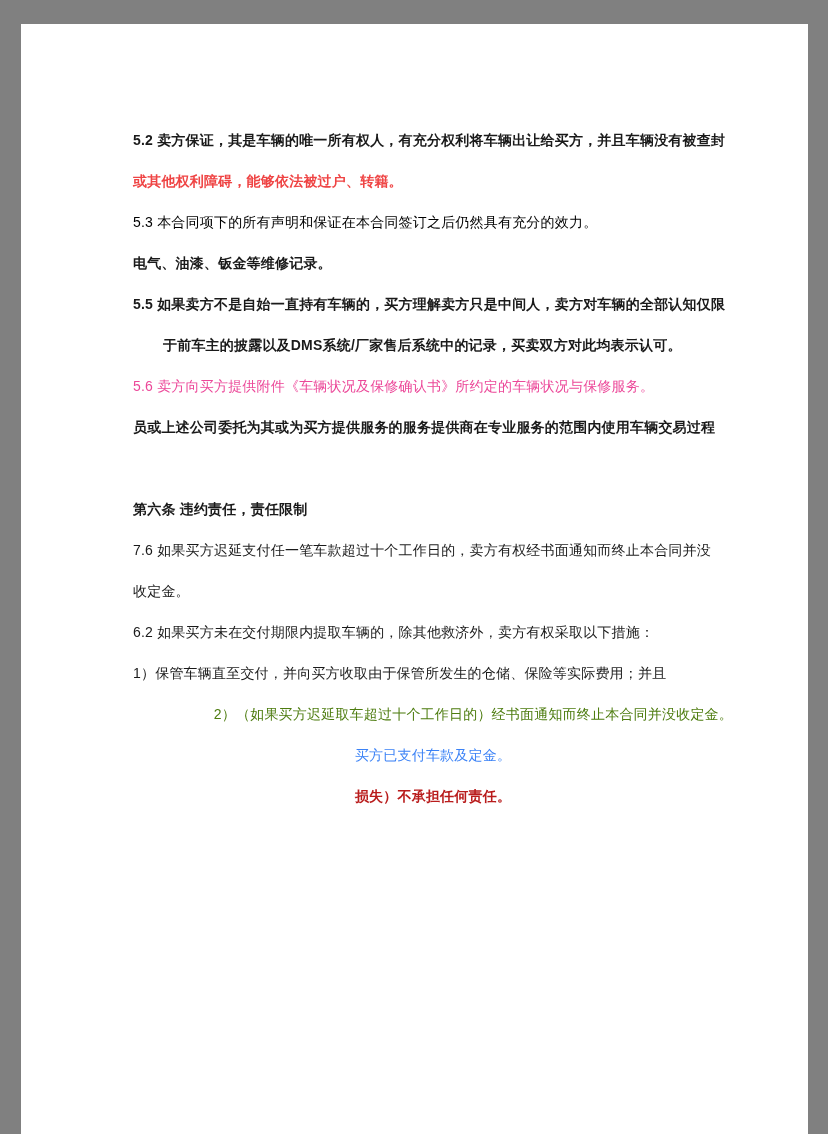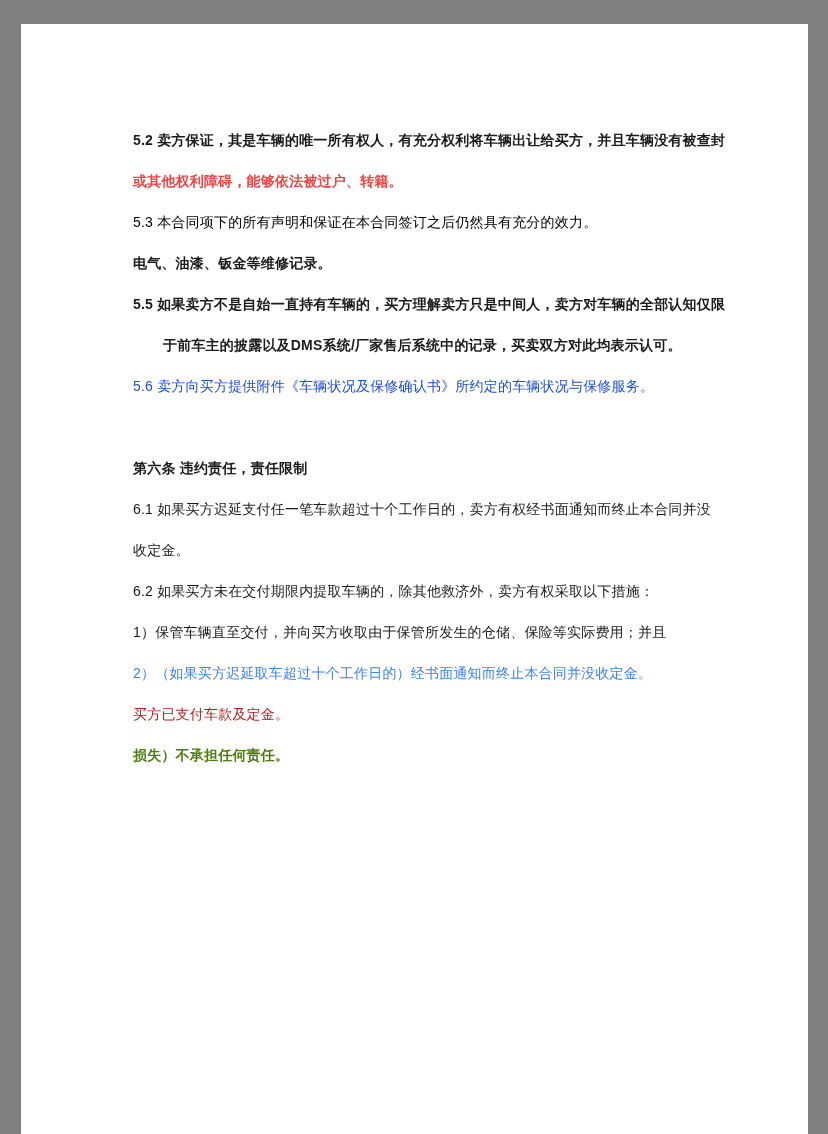--- a/index.html
+++ b/index.html
@@ -47,24 +47,25 @@
 <body style="background: rgb(128, 128, 128);">
 
 <div class="paper" style="background: rgb(255, 255, 255);">
   <div class="text-block">
       <div class="line" style="color: rgb(26, 26, 26);"><span class="seg-bold">5.2 卖方保证，其是车辆的唯一所有权人，有充分权利将车辆出让给买方，并且车辆没有被查封</span></div>
       <div class="line" style="color: #ef4444;"><span class="seg-bold">或其他权利障碍，能够依法被过户、转籍。</span></div>
       <div class="line" style="color: #000000;"><span class="seg-regular">5.3 本合同项下的所有声明和保证在本合同签订之后仍然具有充分的效力。</span></div>
       <div class="line" style="color: rgb(26, 26, 26);"><span class="seg-bold">电气、油漆、钣金等维修记录。</span></div>
       <div class="line" style="color: rgb(26, 26, 26);"><span class="seg-bold">5.5 如果卖方不是自始一直持有车辆的，买方理解卖方只是中间人，卖方对车辆的全部认知仅限</span></div>
       <div class="line indent" style="color: rgb(26, 26, 26);"><span class="seg-bold">于前车主的披露以及DMS系统/厂家售后系统中的记录，买卖双方对此均表示认可。</span></div>
-      <div class="line" style="color: #1d4ed8;"><span class="seg-regular">5.6 卖方向买方提供附件《车辆状况及保修确认书》所约定的车辆状况与保修服务。</span></div>
+      <div class="line" style="color: #ec4899;"><span class="seg-regular">5.6 卖方向买方提供附件《车辆状况及保修确认书》所约定的车辆状况与保修服务。</span></div>
+      <div class="line" style="color: rgb(26, 26, 26);"><span class="seg-bold">员或上述公司委托为其或为买方提供服务的服务提供商在专业服务的范围内使用车辆交易过程</span></div>
       <div class="line" style="color: rgb(26, 26, 26);"></div>
       <div class="line" style="color: rgb(26, 26, 26);"><span class="seg-bold">第六条 违约责任，责任限制</span></div>
-      <div class="line" style="color: rgb(26, 26, 26);"><span class="seg-regular">6.1  如果买方迟延支付任一笔车款超过十个工作日的，卖方有权经书面通知而终止本合同并没</span></div>
+      <div class="line" style="color: rgb(26, 26, 26);"><span class="seg-regular">7.6  如果买方迟延支付任一笔车款超过十个工作日的，卖方有权经书面通知而终止本合同并没</span></div>
       <div class="line" style="color: rgb(26, 26, 26);"><span class="seg-regular">收定金。</span></div>
       <div class="line" style="color: rgb(26, 26, 26);"><span class="seg-regular">6.2  如果买方未在交付期限内提取车辆的，除其他救济外，卖方有权采取以下措施：</span></div>
       <div class="line" style="color: rgb(26, 26, 26);"><span class="seg-regular">1）保管车辆直至交付，并向买方收取由于保管所发生的仓储、保险等实际费用；并且</span></div>
-      <div class="line" style="color: #3b82f6;"><span class="seg-regular">2）（如果买方迟延取车超过十个工作日的）经书面通知而终止本合同并没收定金。</span></div>
-      <div class="line" style="color: #b91c1c;"><span class="seg-regular">买方已支付车款及定金。</span></div>
-      <div class="line" style="color: #4d7c0f;"><span class="seg-bold">损失）不承担任何责任。</span></div>
+      <div class="line" style="color: #4d7c0f; text-align: right;"><span class="seg-regular">2）（如果买方迟延取车超过十个工作日的）经书面通知而终止本合同并没收定金。</span></div>
+      <div class="line" style="color: #3b82f6; text-align: center;"><span class="seg-regular">买方已支付车款及定金。</span></div>
+      <div class="line" style="color: #b91c1c; text-align: center;"><span class="seg-bold">损失）不承担任何责任。</span></div>
     </div>
 </div>
 
 </body></html>

